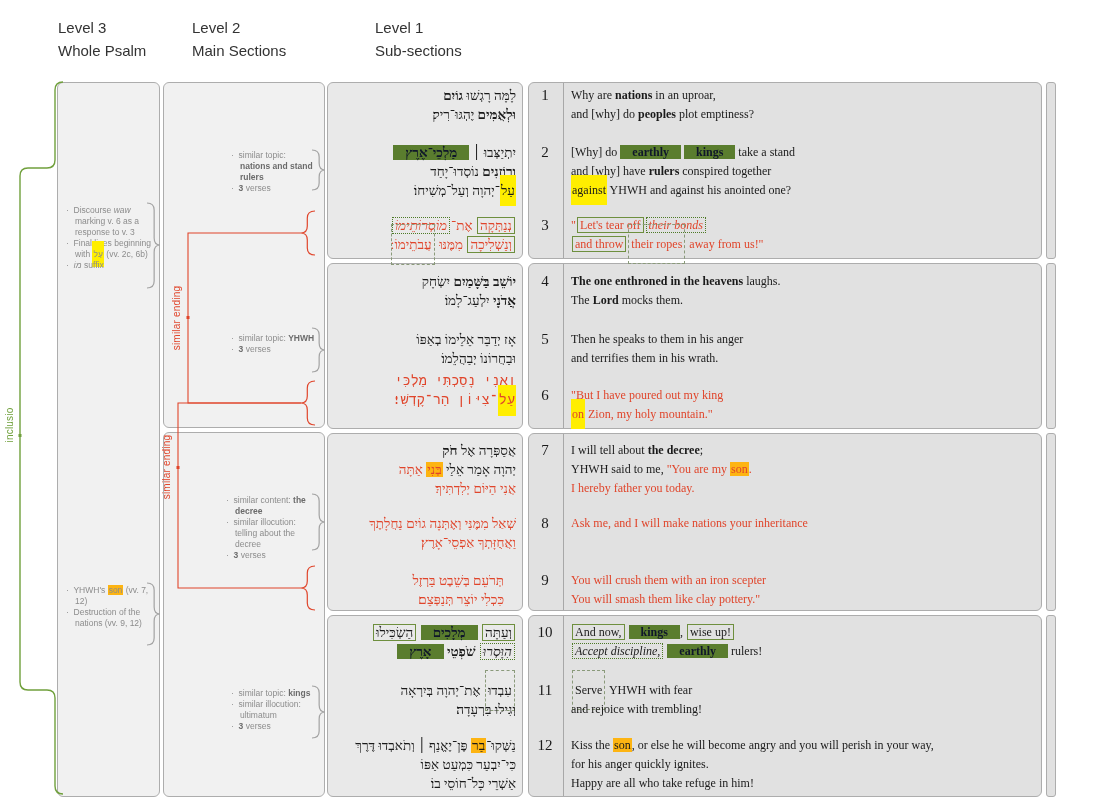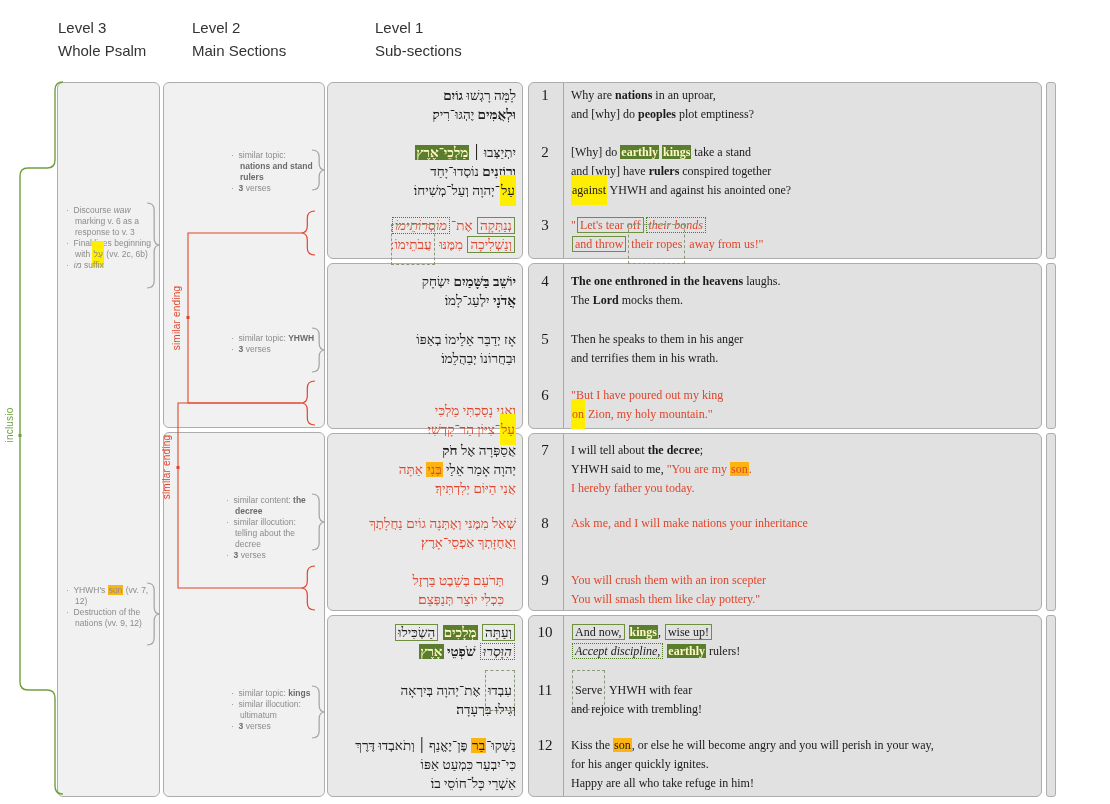--- a/index.html
+++ b/index.html
@@ -17,21 +17,21 @@
   .note .seg-b{font-weight:bold;color:#6b6b6b;}
   .vnum{position:absolute;width:26px;text-align:center;font-family:"Liberation Serif","DejaVu Serif",serif;
         font-size:15px;color:#1a1a1a;line-height:19px;}
   .eng{position:absolute;font-family:"Liberation Serif","DejaVu Serif",serif;font-size:12px;
        color:#1a1a1a;line-height:19px;white-space:nowrap;}
   .heb{position:absolute;font-family:"Liberation Serif","DejaVu Sans",serif;font-size:13.5px;
        color:#1a1a1a;line-height:19px;white-space:nowrap;text-align:right;direction:rtl;}
   .line{height:19px;}
   .seg-b{font-weight:bold;}
   .seg-i{font-style:italic;}
-  .seg-hlg{background:var(--hlg);font-weight:bold;color:#fef9c3;padding:0 1px;}
+  .seg-hlg{background:var(--hlg);font-weight:bold;color:#0f172a;padding:0 12px;}
   .seg-hly{background:var(--hly);padding:8px 1px;}
   .seg-hlo{background:var(--hlo);padding:0 1px;}
   .seg-red{color:var(--red);}
   .seg-boxs{border:1px solid var(--box_green);padding:0 2px;margin:0 1px;}
   .seg-boxd{border:1px dotted #4e7a27;padding:0 2px;margin:0 1px;font-style:italic;}
   .seg-boxdash{border:1px dashed var(--dash_border);padding:12px 2px;margin:0 1px;}
   .rlabel{position:absolute;font-size:10px;height:12px;line-height:12px;text-align:center;
           transform:rotate(-90deg);letter-spacing:.2px;}
   .rlabel.red{color:var(--red);}
   .rlabel.green{color:var(--bracket_green);}
@@ -165,21 +165,21 @@
     <div class="vnum" style="left: 532px; top: 330px;">5</div>
     <div class="heb" dir="rtl" style="left: 335px; top: 330px; width: 181px;">
       <div class="line"><span>אָז יְדַבֵּר אֵלֵימוֹ בְאַפּוֹ</span></div>
       <div class="line"><span>וּבַחֲרוֹנוֹ יְבַהֲלֵמוֹ׃</span></div>
     </div>
     <div class="eng" style="left: 571px; top: 330px;">
       <div class="line"><span>Then he speaks to them in his anger</span></div>
       <div class="line"><span>and terrifies them in his wrath.</span></div>
     </div>
     <div class="vnum" style="left: 532px; top: 386px;">6</div>
-    <div class="heb" dir="rtl" style="left: 335px; top: 401px; width: 181px;">
+    <div class="heb" dir="rtl" style="left: 335px; top: 372px; width: 181px; font-family: Liberation Mono, monospace;">
       <div class="line"><span class="seg-red">וַאֲנִי נָסַכְתִּי מַלְכִּי</span></div>
       <div class="line"><span class="seg-hly seg-red">עַל</span><span class="seg-red">־צִיּוֹן הַר־קָדְשִׁי׃</span></div>
     </div>
     <div class="eng" style="left: 571px; top: 386px;">
       <div class="line"><span class="seg-red">"But I have poured out my king</span></div>
       <div class="line"><span class="seg-hly seg-red">on</span><span class="seg-red"> Zion, my holy mountain."</span></div>
     </div>
     <div class="vnum" style="left: 532px; top: 441px;">7</div>
     <div class="heb" dir="rtl" style="left: 335px; top: 441px; width: 181px;">
       <div class="line"><span>אֲסַפְּרָה אֶל </span><span class="seg-b">חֹק</span></div>

